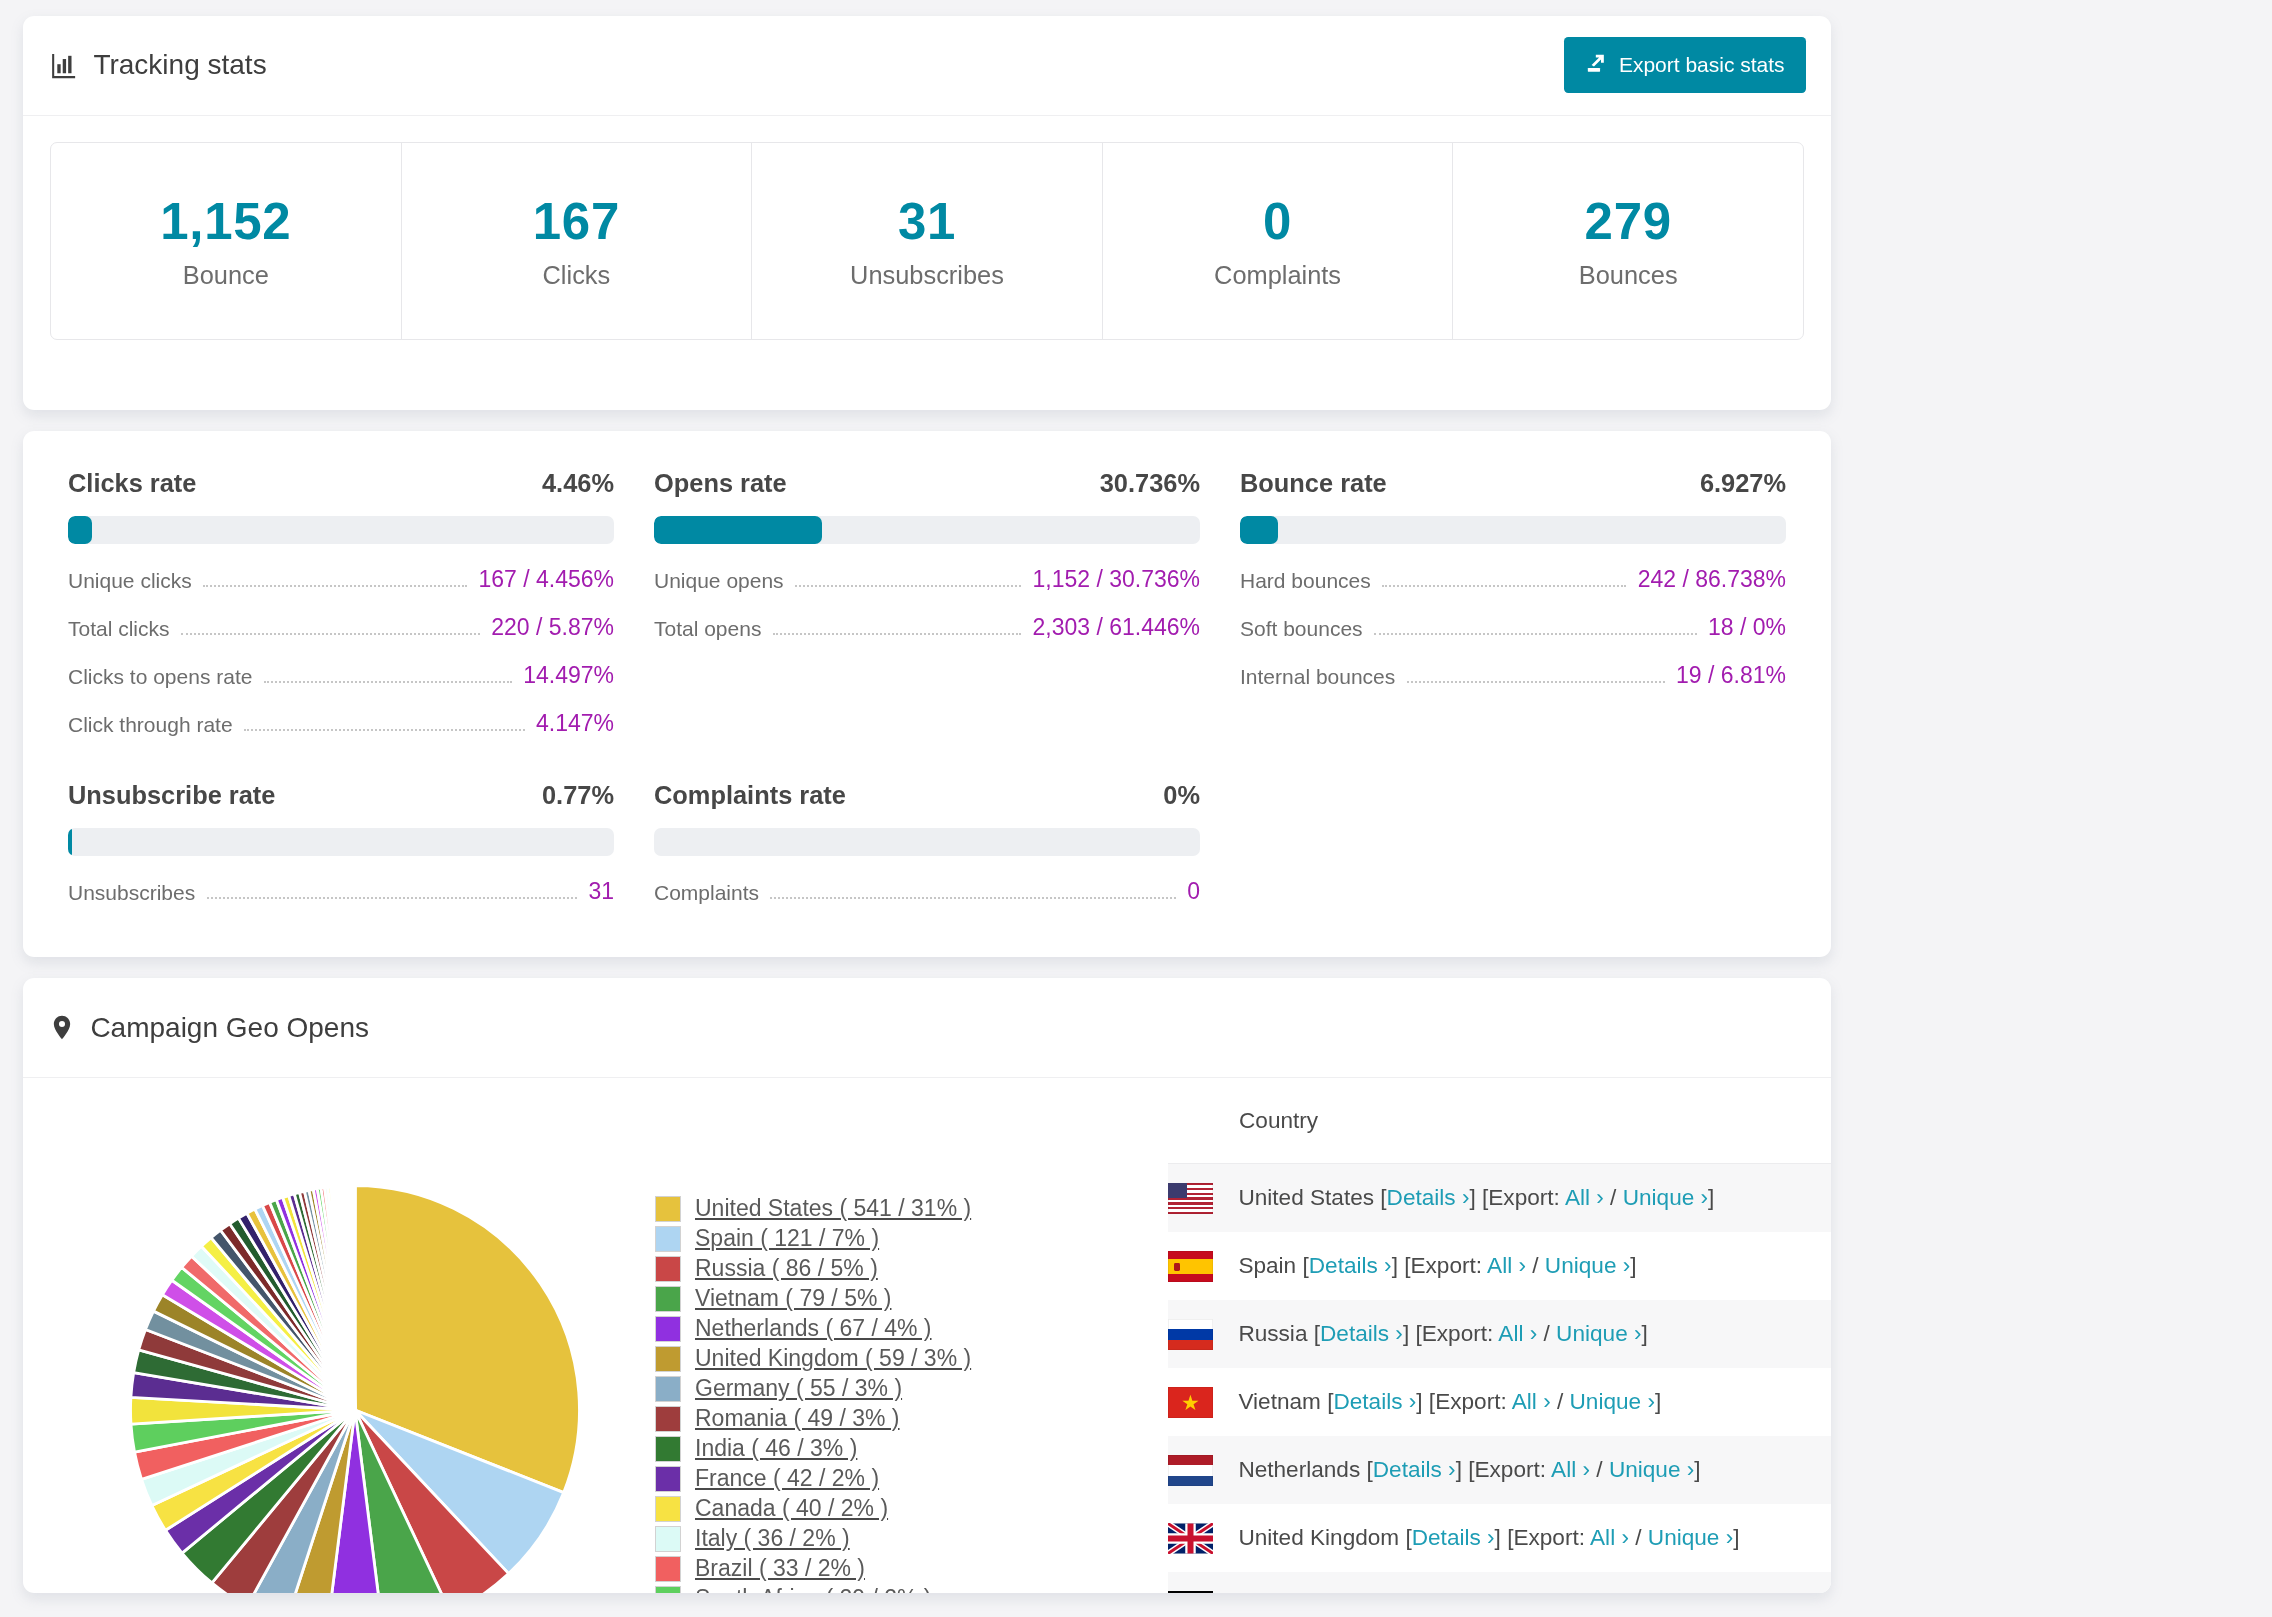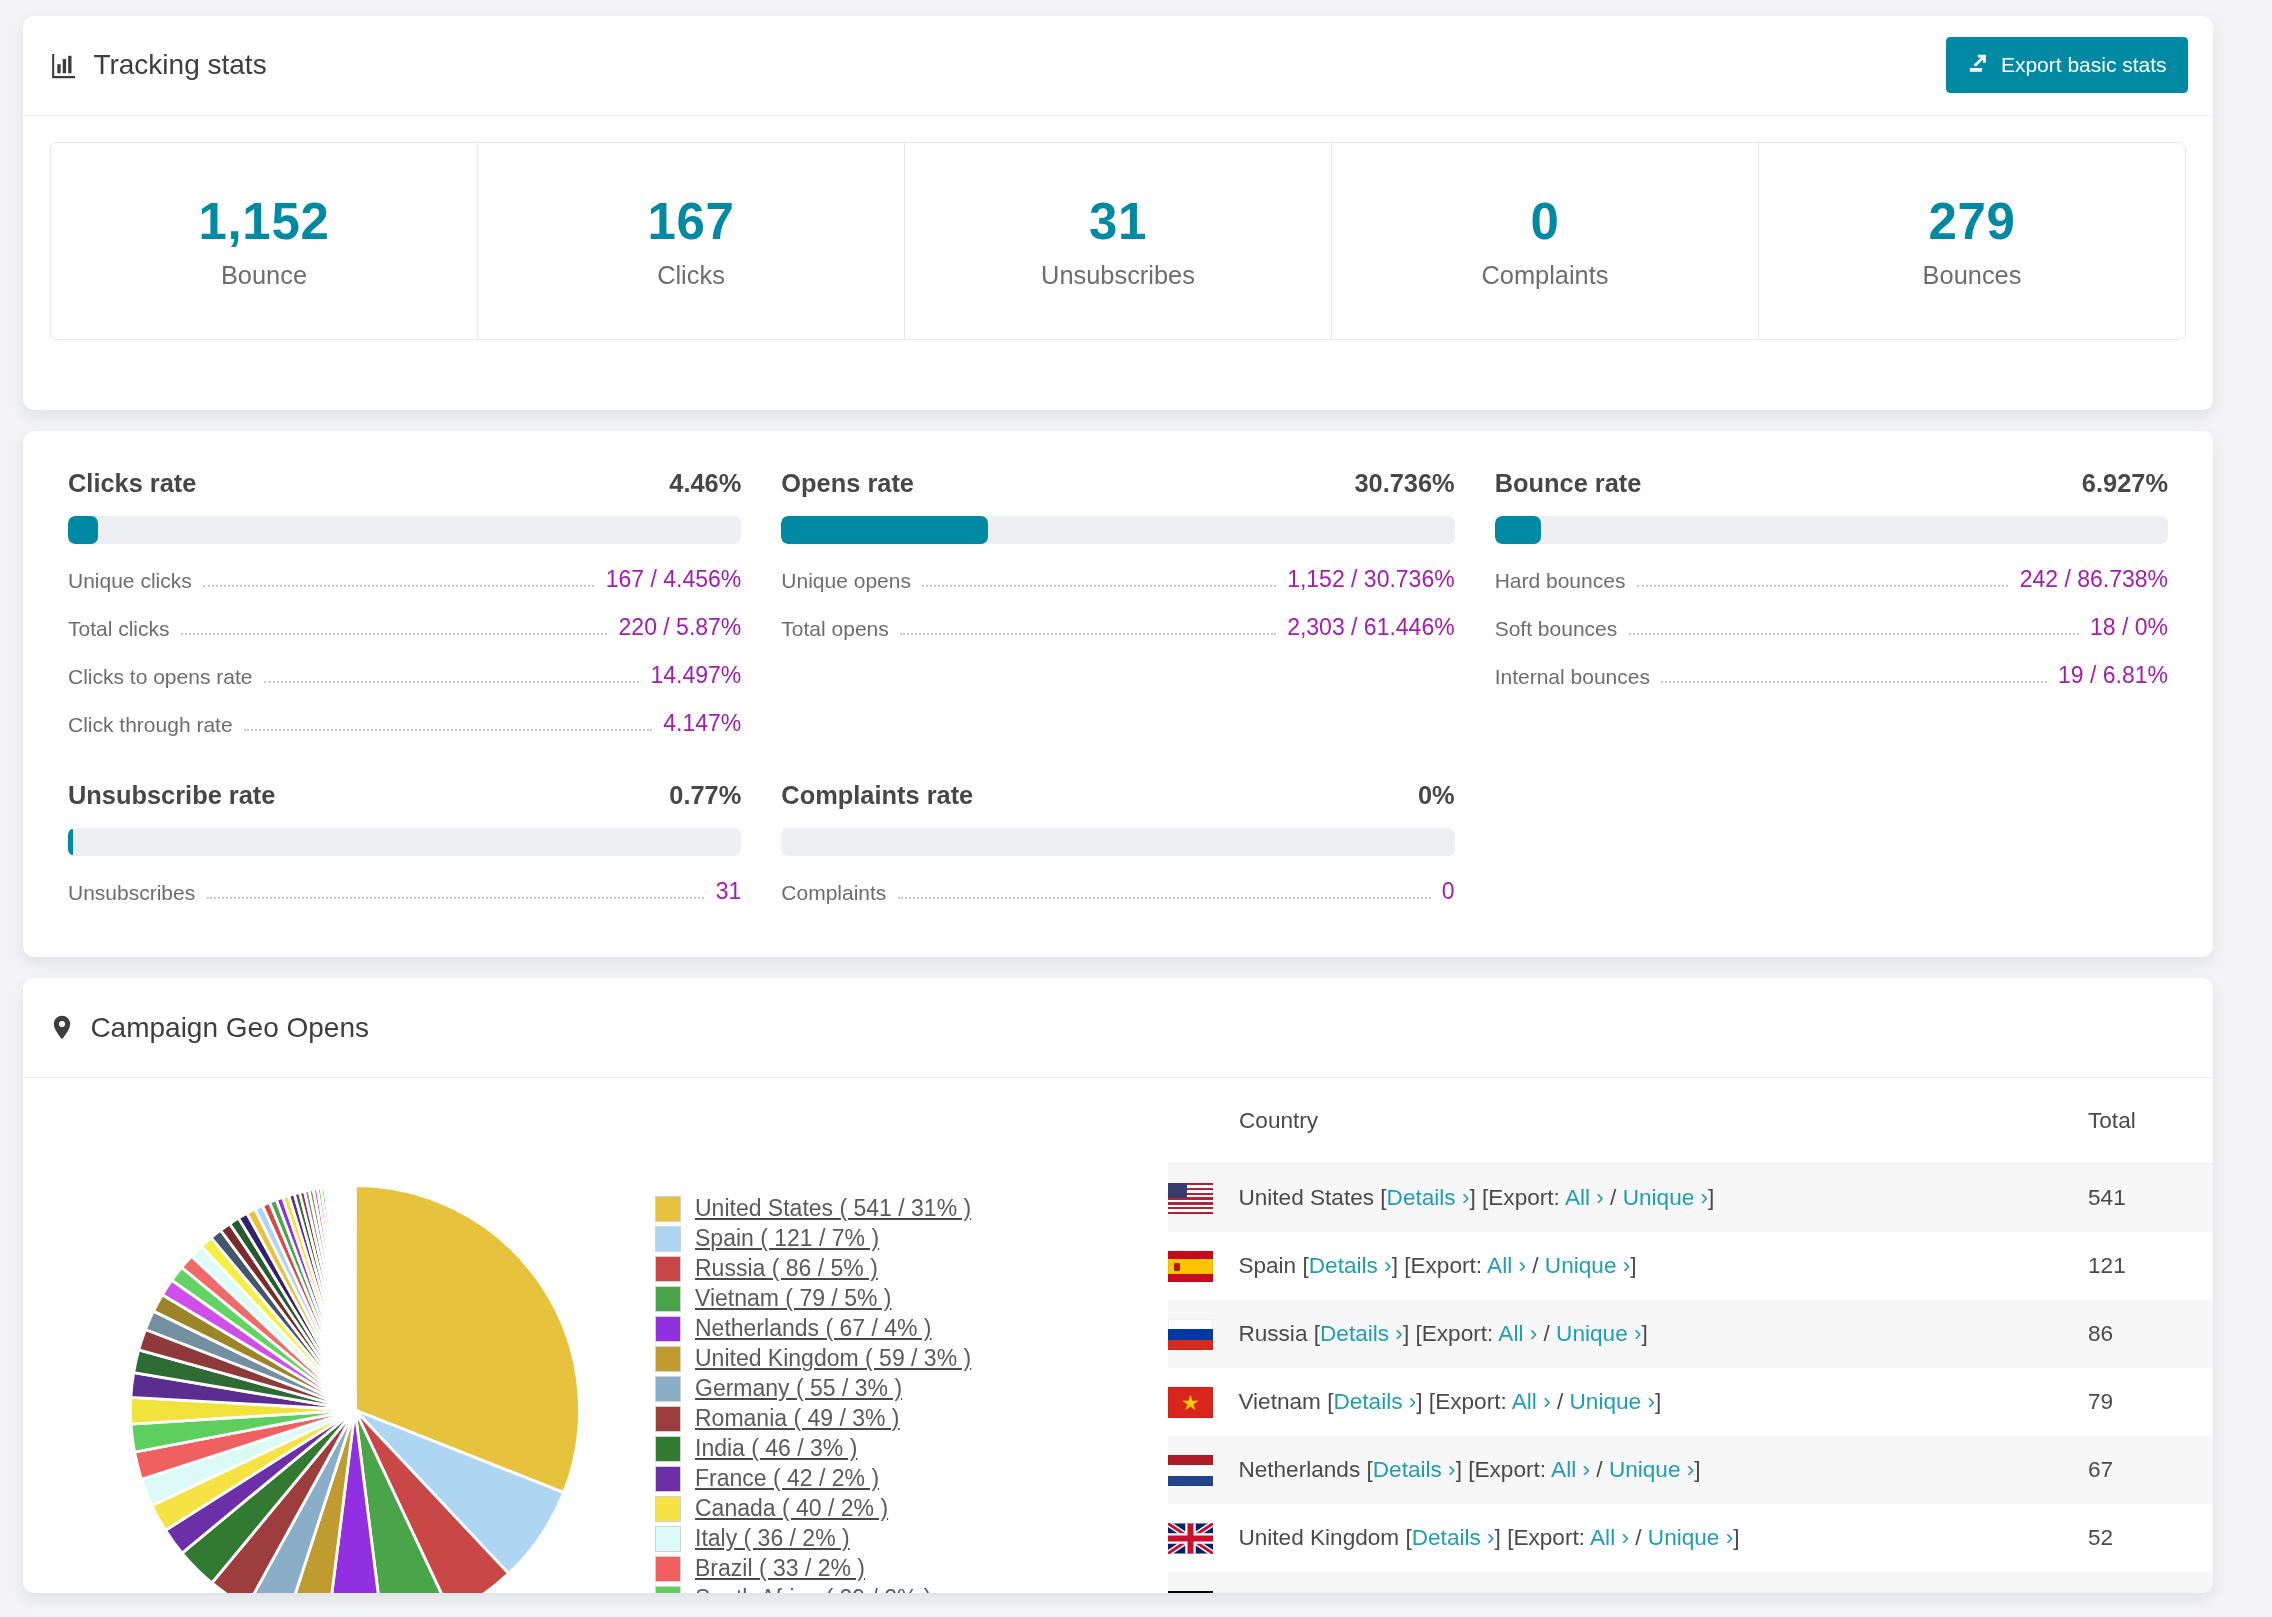--- a/index.html
+++ b/index.html
@@ -4,21 +4,21 @@
 <style>
   html,body{margin:0;padding:0;}
   body{
     width:2273px;height:1618px;overflow:hidden;
     background:#f4f4f6;
     font-family:"Liberation Sans","DejaVu Sans",sans-serif;
     color:#4a4a4a;
     position:relative;
   }
   .card{
-    position:absolute;left:23px;width:2190px;background:#fff;
+    position:absolute;left:23px;width:1808px;background:#fff;
     border-radius:11.3px;box-shadow:0 5.6px 12.7px rgba(120,130,150,.16);
     box-sizing:border-box;
   }
   #card-tracking{top:15.5px;height:394px;}
   #card-rates{top:431px;height:526px;}
   #card-geo{top:978px;height:615px;overflow:hidden;}
 
   .card-header{
     height:100px;display:flex;align-items:center;justify-content:space-between;
     padding:0 25.4px;border-bottom:1.4px solid #efeff1;box-sizing:border-box;

